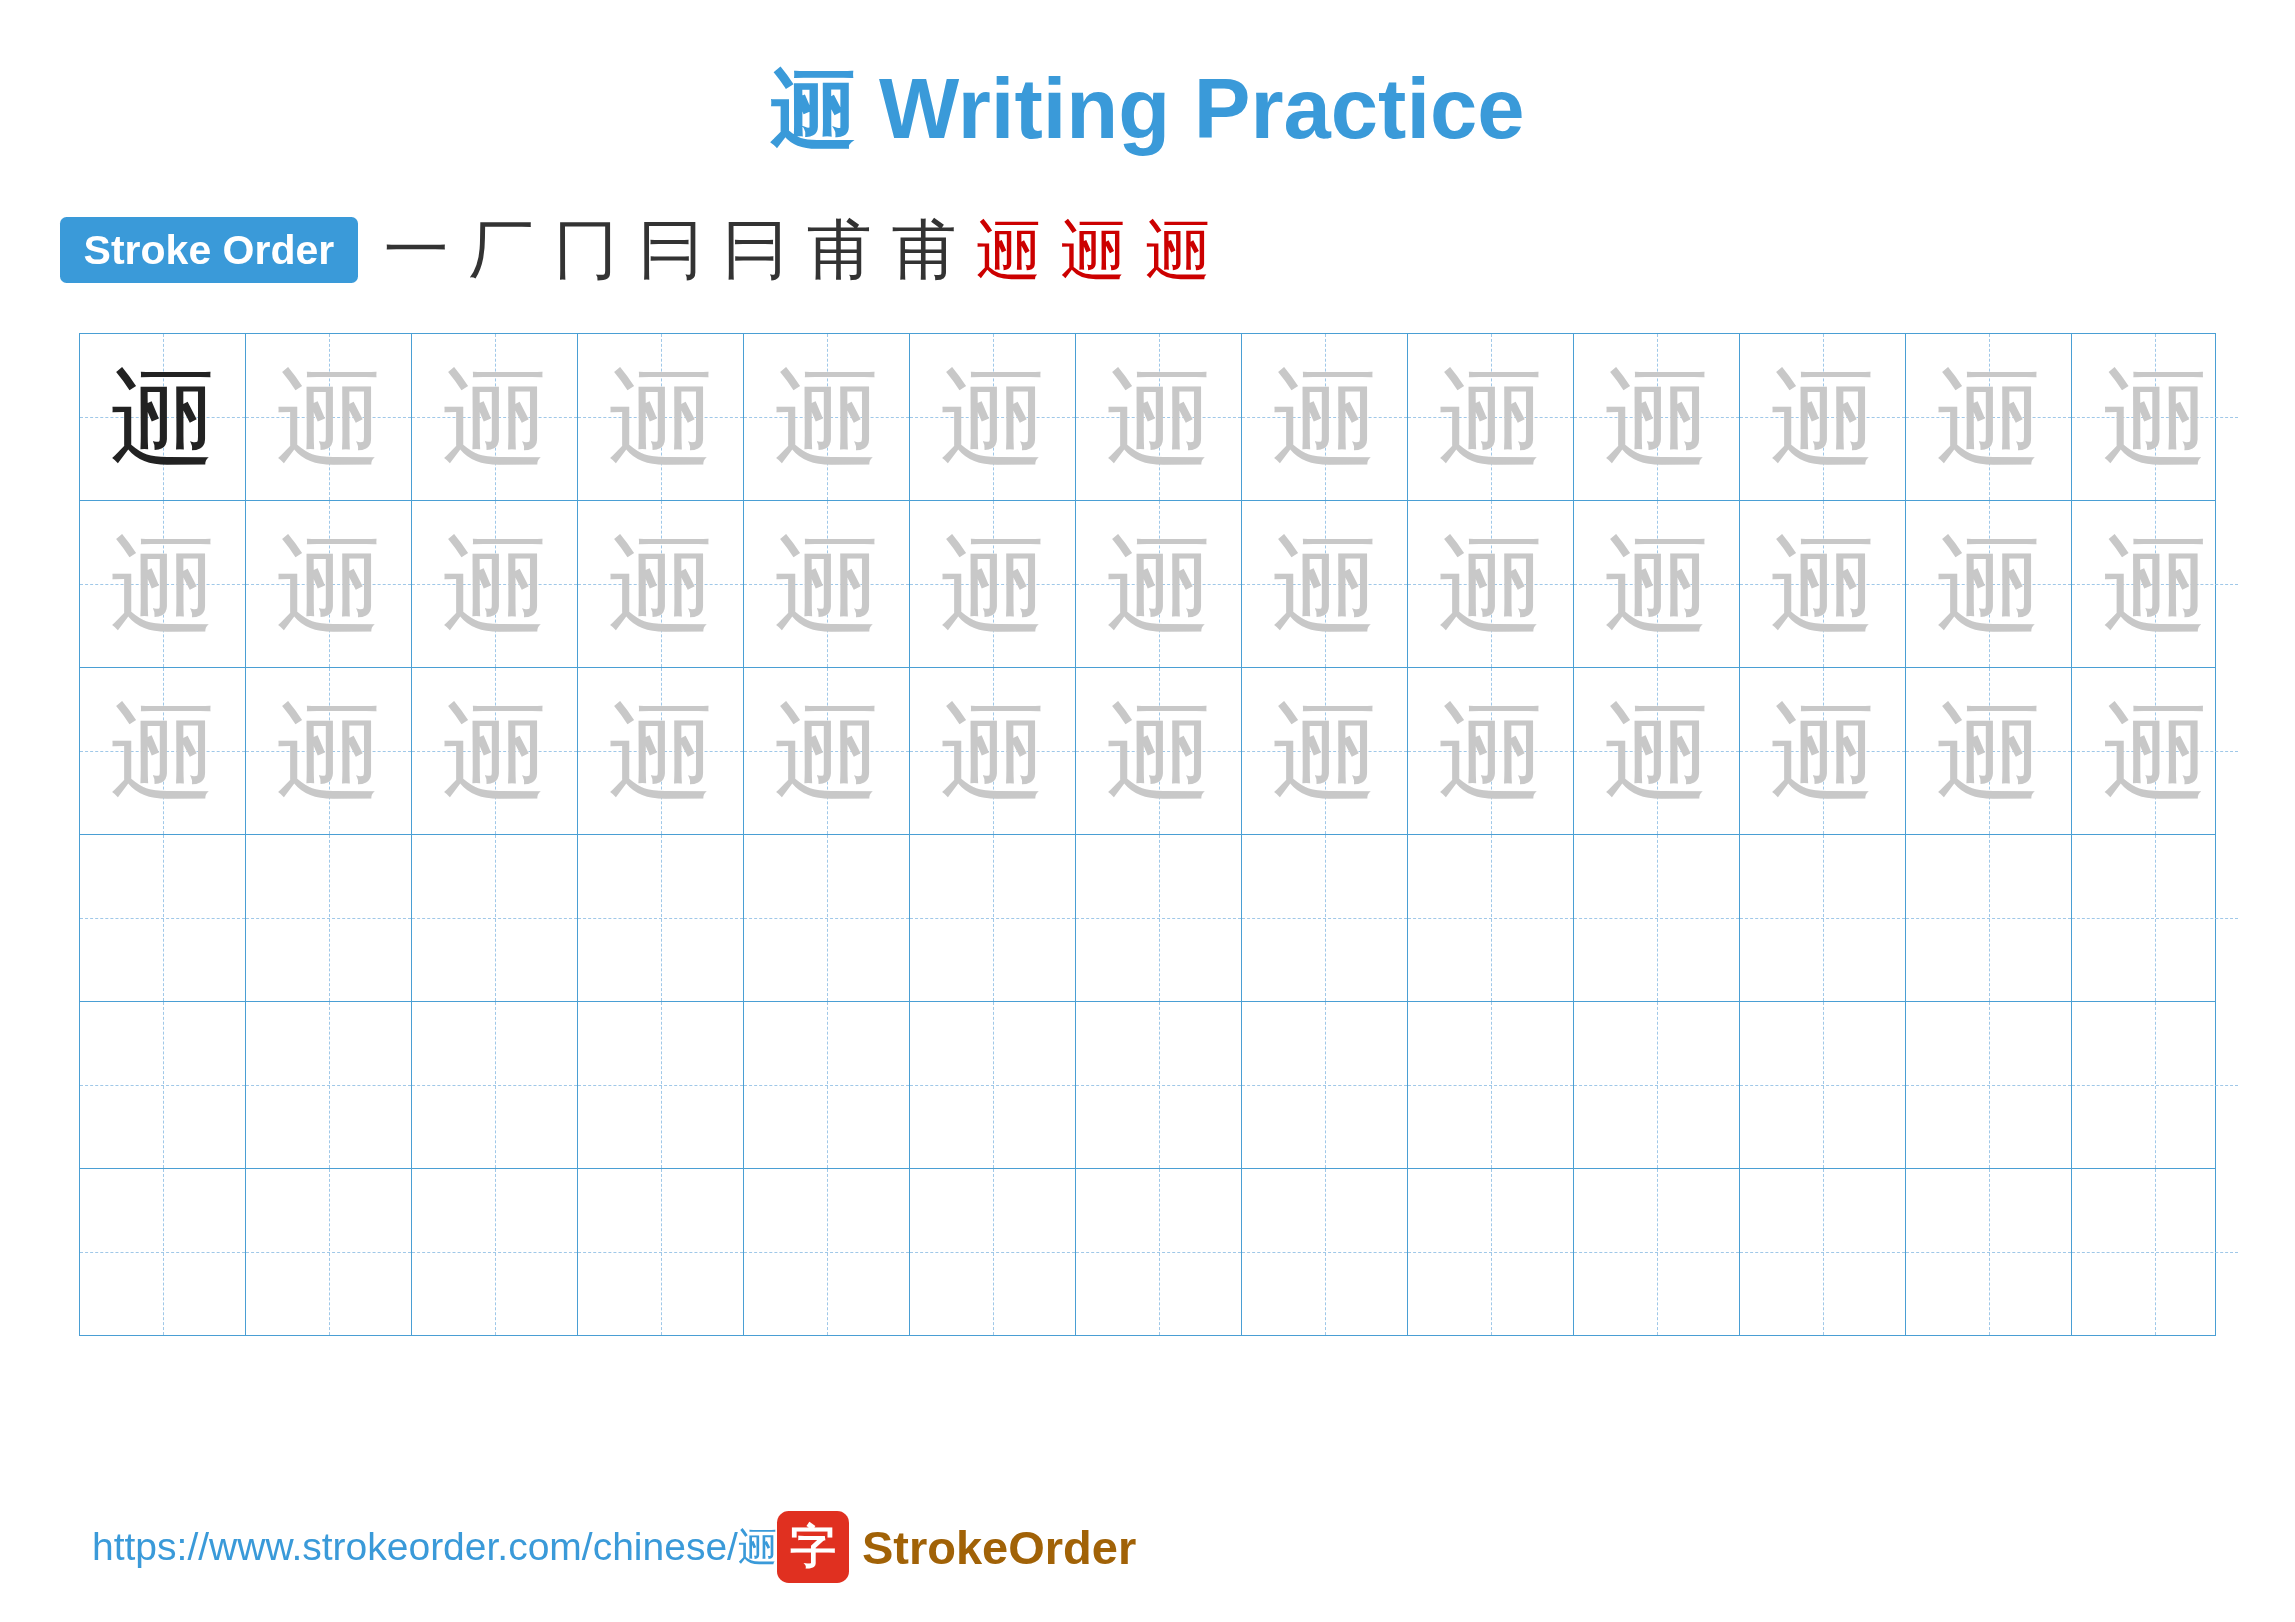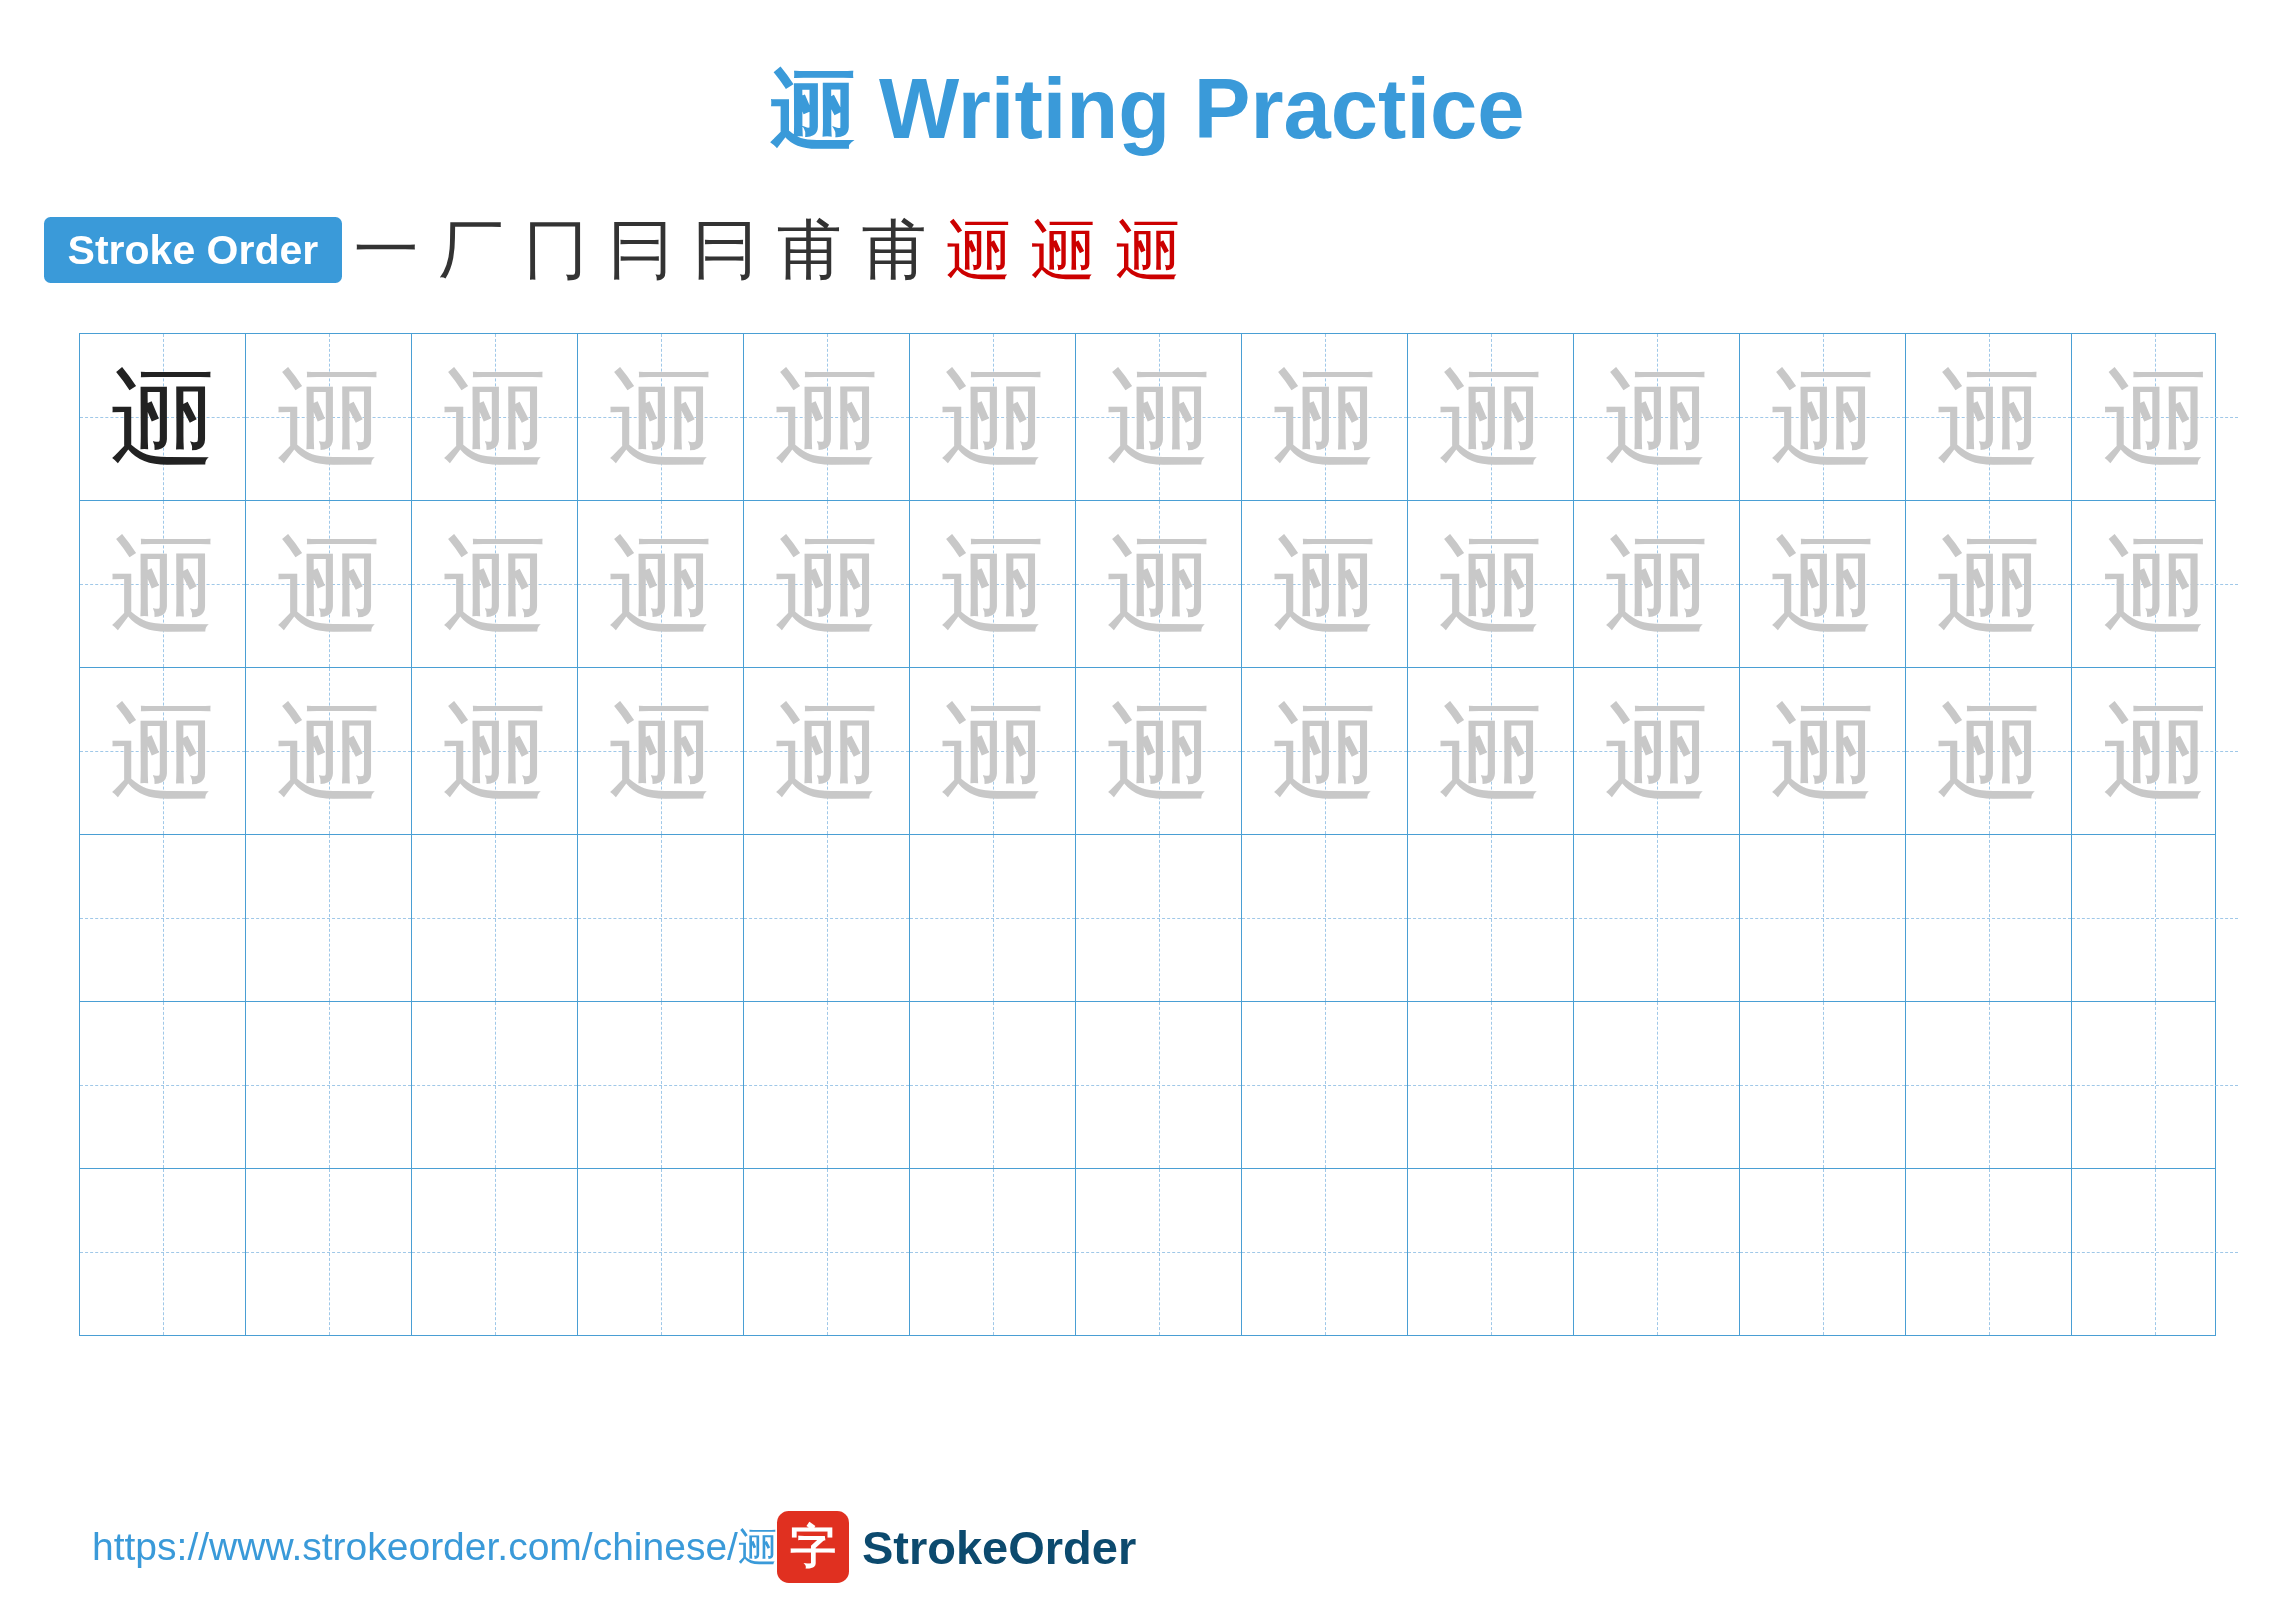--- a/index.html
+++ b/index.html
@@ -22,22 +22,22 @@
     .title-char {
       color: #3a9ad9;
     }
     .title-text {
       color: #3a9ad9;
     }
 
     .stroke-order-section {
       display: flex;
       align-items: center;
-      padding: 39px 92px 26px 44px;
-      gap: 12px;
+      padding: 39px 92px 26px 60px;
+      gap: 26px;
     }
     .stroke-order-badge {
       background: #3a9ad9;
       color: white;
       font-size: 41px;
       font-family: Arial, sans-serif;
       font-weight: bold;
       padding: 9.2px 23.6px;
       border-radius: 6.5px;
       white-space: nowrap;
@@ -149,21 +149,21 @@
       justify-content: center;
       color: white;
       font-size: 46px;
       font-family: serif;
       font-weight: bold;
     }
     .footer-logo-text {
       font-size: 47px;
       font-family: Arial, sans-serif;
       font-weight: bold;
-      color: #0c4a6e;
+      color: #a16207;
     }
 
     
     .grid-row {
       display: flex;
     }
   </style>
 </head>
 <body>
 

